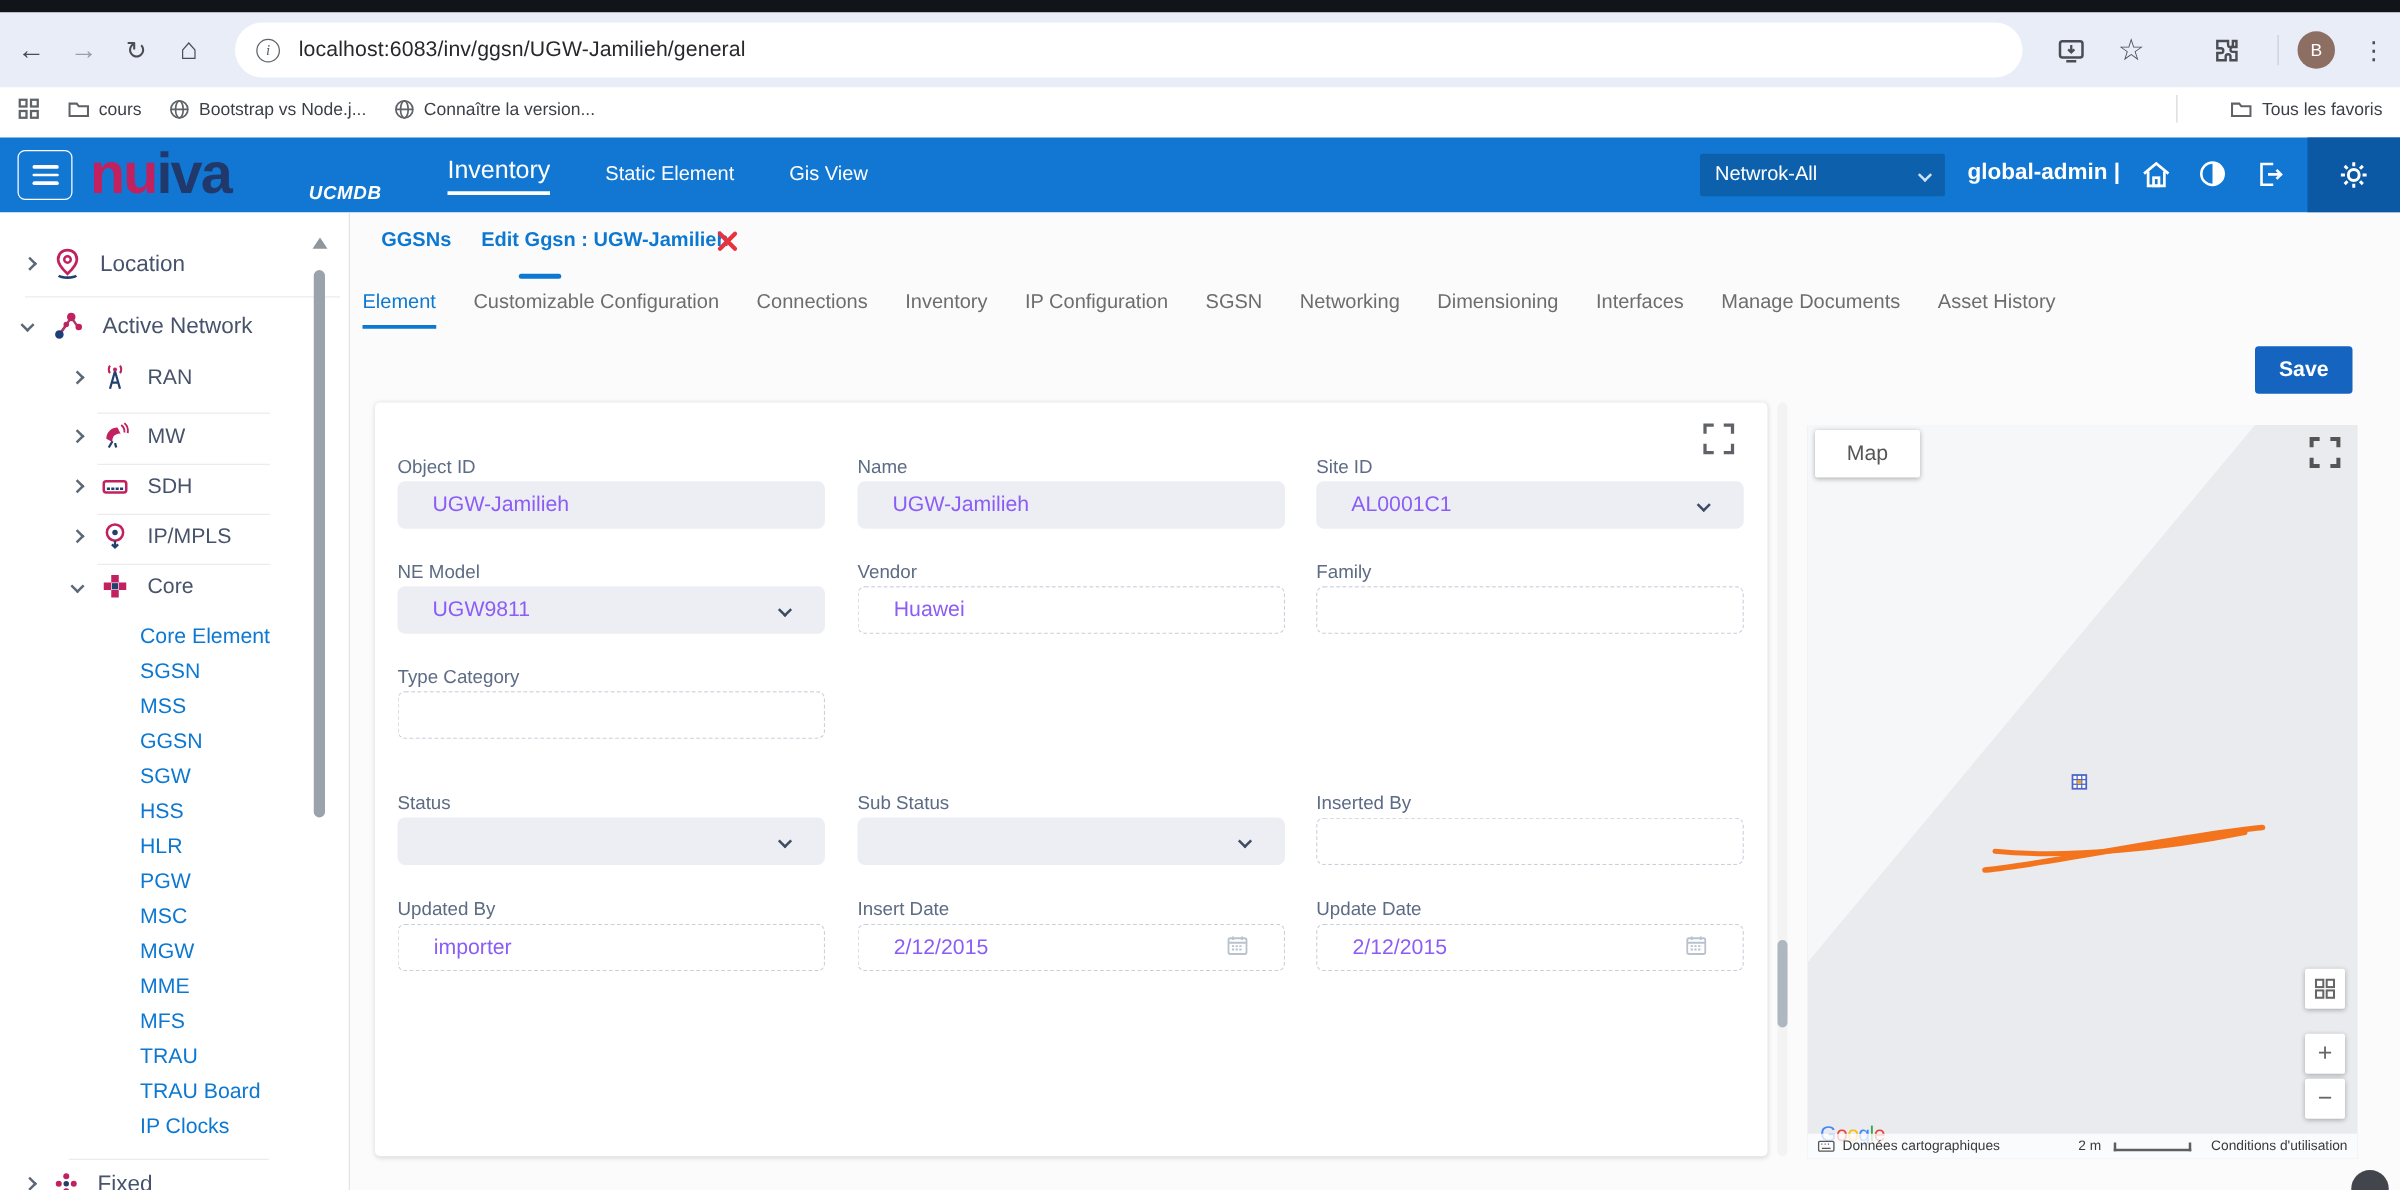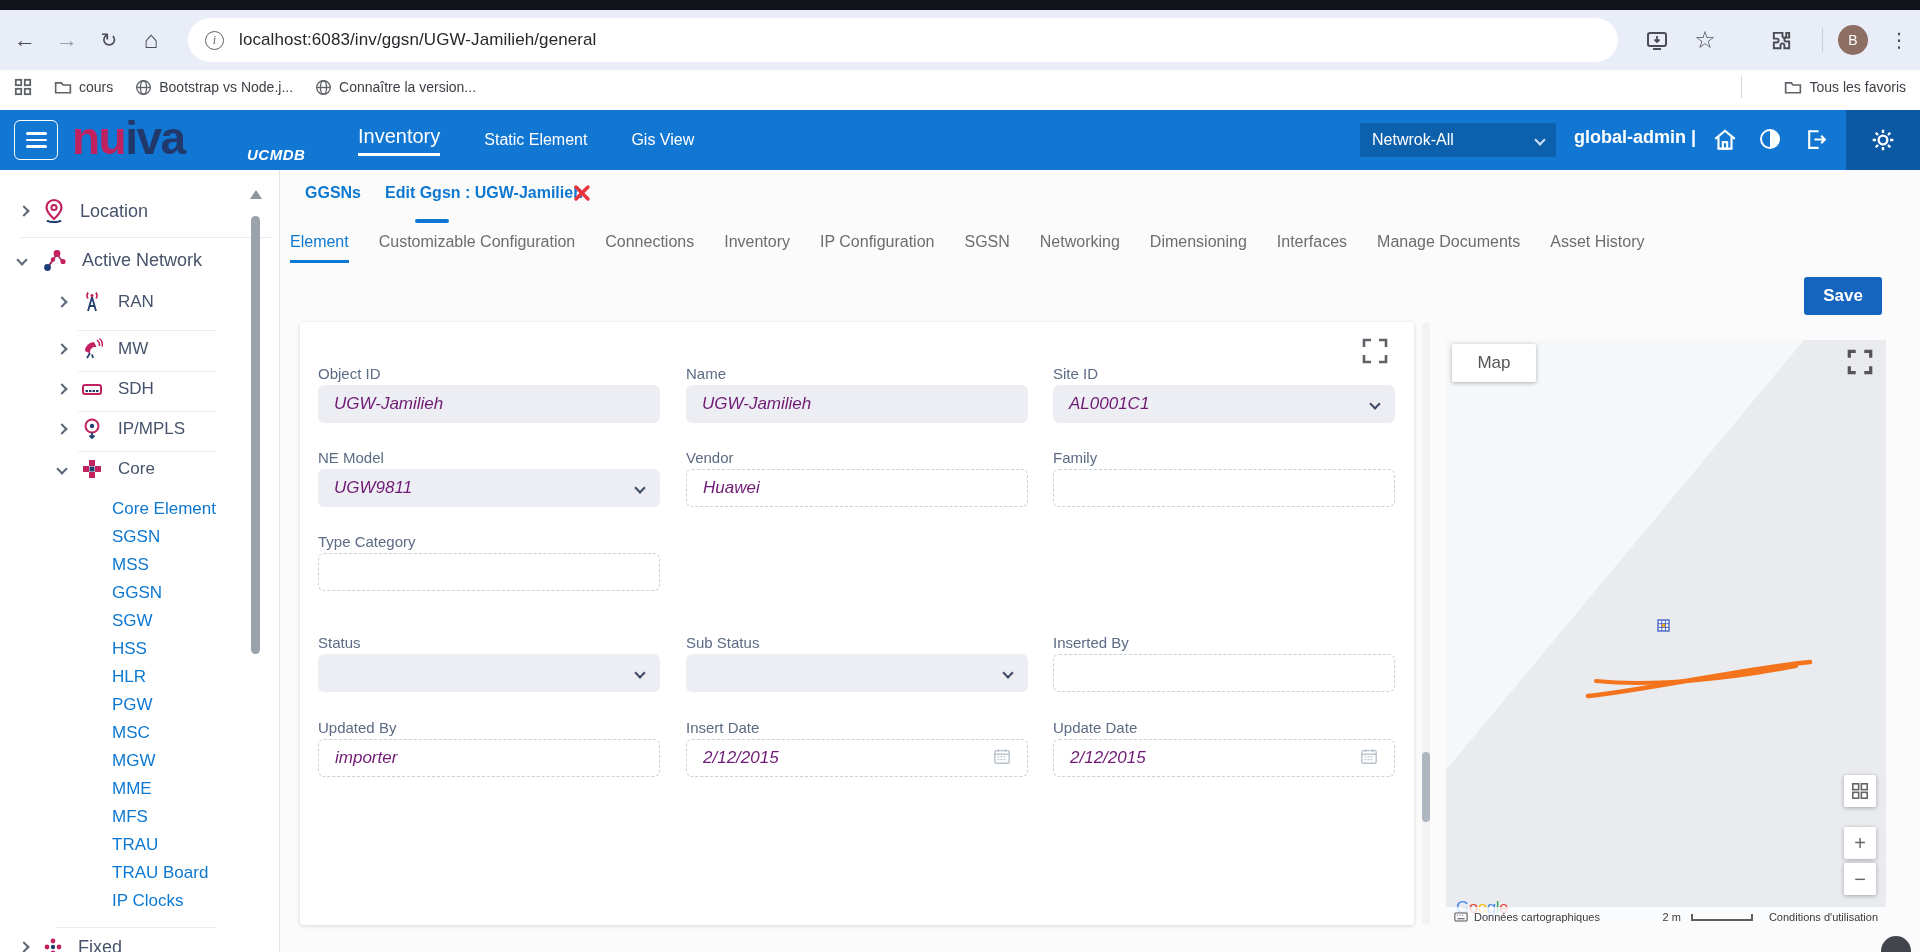--- a/index.html
+++ b/index.html
@@ -65,22 +65,22 @@
   #inkbar { position:absolute; left:135px; top:49px; width:34px; height:4px; background:#0d78d1; border-radius:2px; }
   #formtabs { position:absolute; left:10px; top:63px; display:flex; gap:30px; font-size:16px; color:#6d6d6d; }
   .ftab { padding-bottom:9px; cursor:pointer; white-space:nowrap; }
   .ftab.active { color:#0d78d1; border-bottom:3px solid #0d78d1; }
   #savebtn { position:absolute; left:1524px; top:107px; width:78px; height:38px; background:#1565c0; color:#fff;
     font-size:17px; font-weight:700; border:none; border-radius:3px; cursor:pointer; }
   #card { position:absolute; left:20px; top:152px; width:1114px; height:603px; background:#fff; border-radius:4px;
     box-shadow:0 1px 4px rgba(0,0,0,.15); }
   .fgroup { position:absolute; width:342px; }
   .flabel { font-size:15px; color:#5d6b84; height:16px; }
-  .fctl { margin-top:4px; height:38px; border-radius:6px; display:flex; align-items:center; padding:0 16px;
-    font-size:17px; color:#701a75;font-style:italic; }
+  .fctl { margin-top:4px; height:38px; border-radius:6px; display:flex; align-items:center; padding:0 28px;
+    font-size:17px; color:#8b5cf6; }
   .fctl.filled { background:#eceef3; }
   .fctl.dashed { background:#fff; border:1px dashed #c8d0da; }
   .fctl .chev { margin-left:auto; border-color:#3f4b63; }
   .fctl .cal { margin-left:auto; }
   #card-fullscreen { position:absolute; right:25px; top:15px; width:28px; height:28px; cursor:pointer; }
   #card-scroll { position:absolute; left:1142px; top:152px; width:8px; height:603px; background:#f3f3f3; border-radius:4px; }
   #card-scroll-thumb { position:absolute; top:430px; left:0; width:8px; height:70px; background:#aeb7bf; border-radius:4px; cursor:pointer; }
   
   #map { position:absolute; left:1166px; top:170px; width:440px; height:587px; overflow:hidden; background:#e9ebef; }
   #map-type-btn { position:absolute; left:6px; top:4px; width:84px; height:38px; background:#fff; border-radius:2px;

